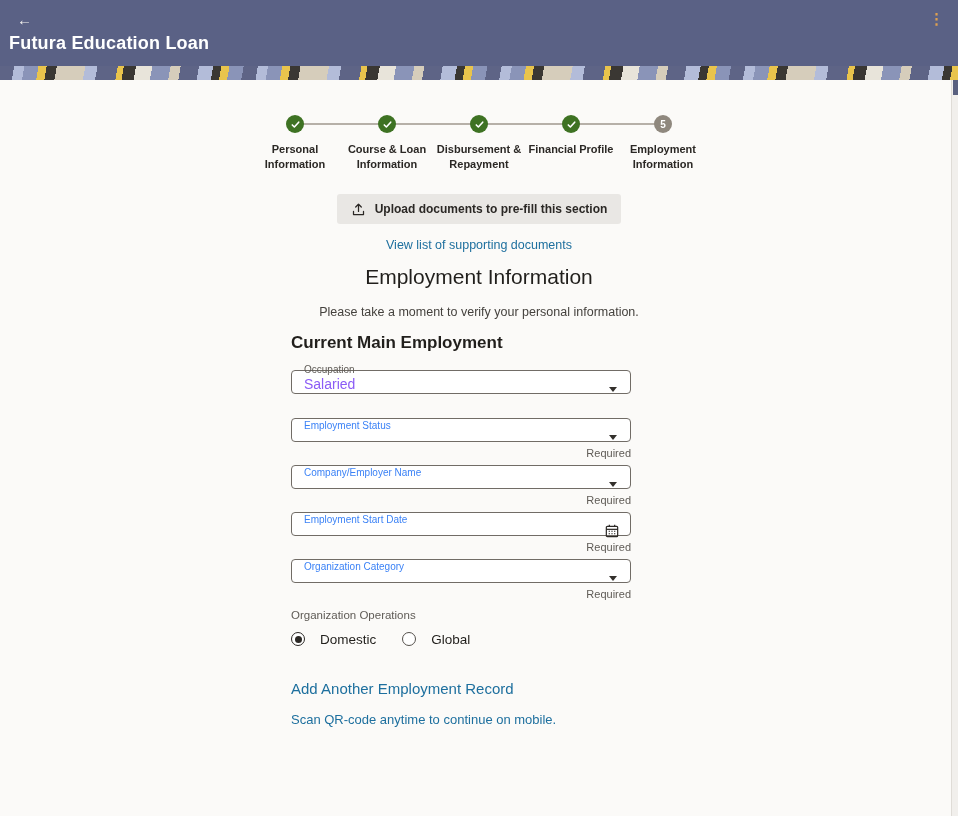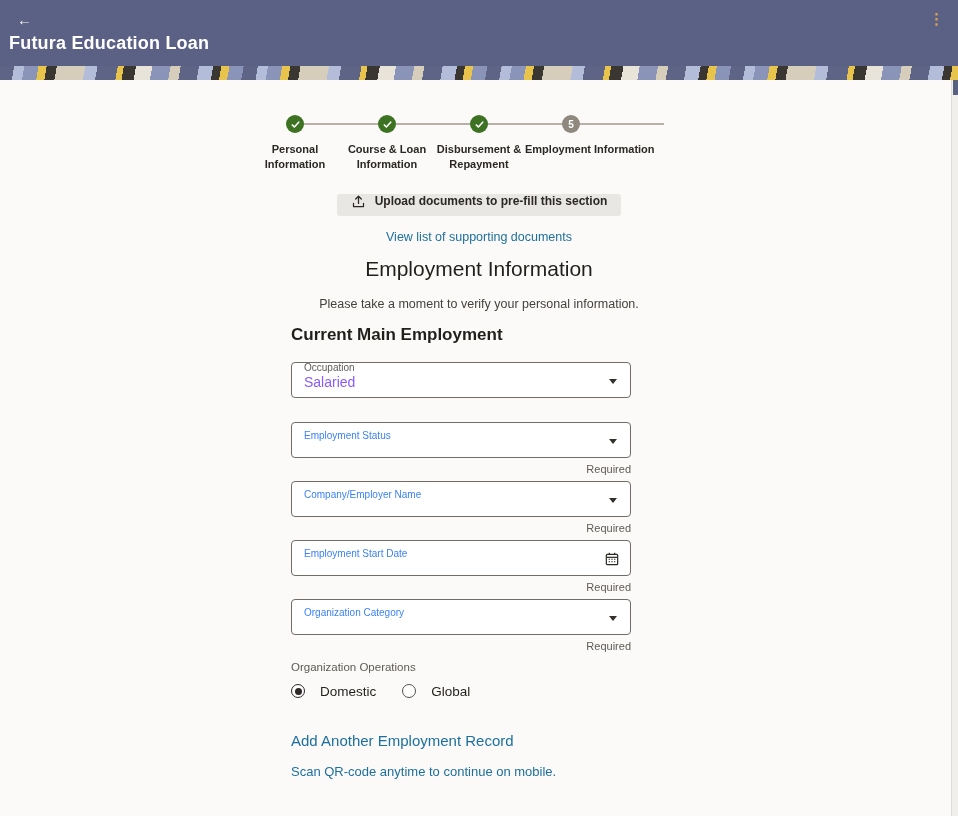--- a/index.html
+++ b/index.html
@@ -59,32 +59,32 @@
     margin-top:9px; font-size:11px; font-weight:700; color:#2b2825;
     text-align:center; line-height:1.35; width:92px;
   }
   .step:nth-child(5) .step-label { white-space:nowrap; }
   
   .content { width:376px; margin:0 auto; }
   .center { text-align:center; }
   .upload-row { margin-top:22px; text-align:center; }
   .upload-btn {
     display:inline-flex; align-items:center; gap:9px; background:#e9e7e4; border:none;
-    border-radius:3px; padding:0 14px 7px; font-family:inherit;
+    border-radius:3px; padding:8px 14px 7px; font-family:inherit;
     font-size:12px; font-weight:600; color:#2b2825; cursor:pointer;
   }
   .upload-btn svg { width:15px; height:15px; }
   .link { color:#1d6f9e; cursor:pointer; text-decoration:none; }
   .view-link { display:inline-block; margin-top:14px; font-size:12.5px; }
   .page-title { margin-top:12px; font-size:21px; font-weight:400; color:#211f1c; }
   .page-subtitle { margin-top:16px; font-size:12.5px; color:#45423e; }
   .group-title { margin-top:14px; font-size:17px; font-weight:700; color:#211f1c; }
   
   .field {
-    margin-top:24px; width:340px; height:36px; background:#fff;
+    margin-top:24px; width:340px; height:24px; background:#fff;
     border:1px solid #716c66; border-radius:4px; position:relative;
     display:flex; flex-direction:column; justify-content:center;
     padding:0 34px 8px 12px; cursor:pointer;
   }
   .field.first { margin-top:17px; }
   .field.after-note { margin-top:6px; }
   .float-label { font-size:10px; color:#5f5b56; line-height:12px; }
   .field-value { font-size:14px; color:#8b5cf6; line-height:16px; }
   .placeholder { font-size:10px; font-weight:400; color:#3b82f6; }
   .caret {
@@ -157,20 +157,28 @@
 
     <div class="step">
       <div class="step-circle done">
         <svg viewBox="0 0 24 24">
             <path d="M5 13l4.5 4.5L19 7" stroke="#fff" stroke-width="3.5" fill="none" stroke-linecap="round" stroke-linejoin="round"></path>
           </svg>
       </div>
       <div class="step-label">Disbursement &amp; Repayment</div>
     </div>
 
+    <div class="step">
+      <div class="step-circle done">
+        <svg viewBox="0 0 24 24">
+            <path d="M5 13l4.5 4.5L19 7" stroke="#fff" stroke-width="3.5" fill="none" stroke-linecap="round" stroke-linejoin="round"></path>
+          </svg>
+      </div>
+      <div class="step-label">Financial Profile</div>
+    </div>
 
     <div class="step">
       <div class="step-circle current">5</div>
       <div class="step-label">Employment Information</div>
     </div>
   </div>
 
   <div class="upload-row">
     <button class="upload-btn">
       <span style="display:inline-flex;">

